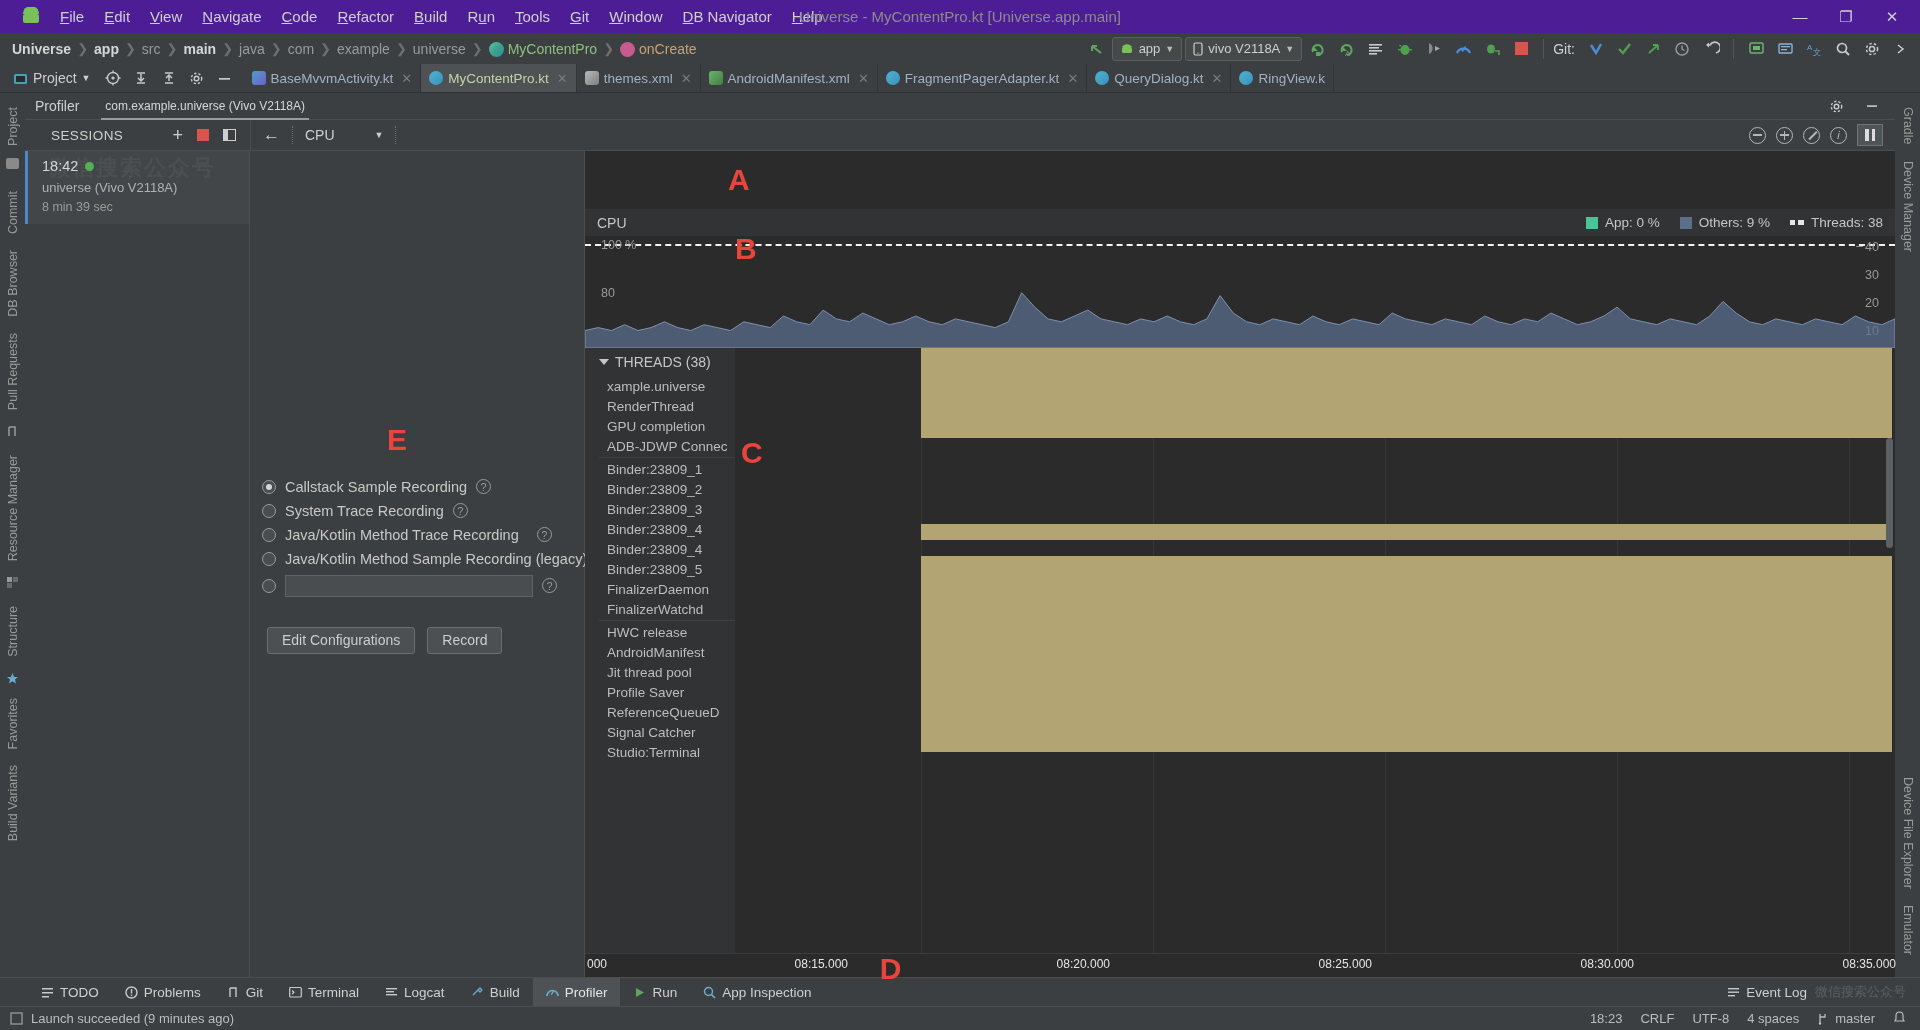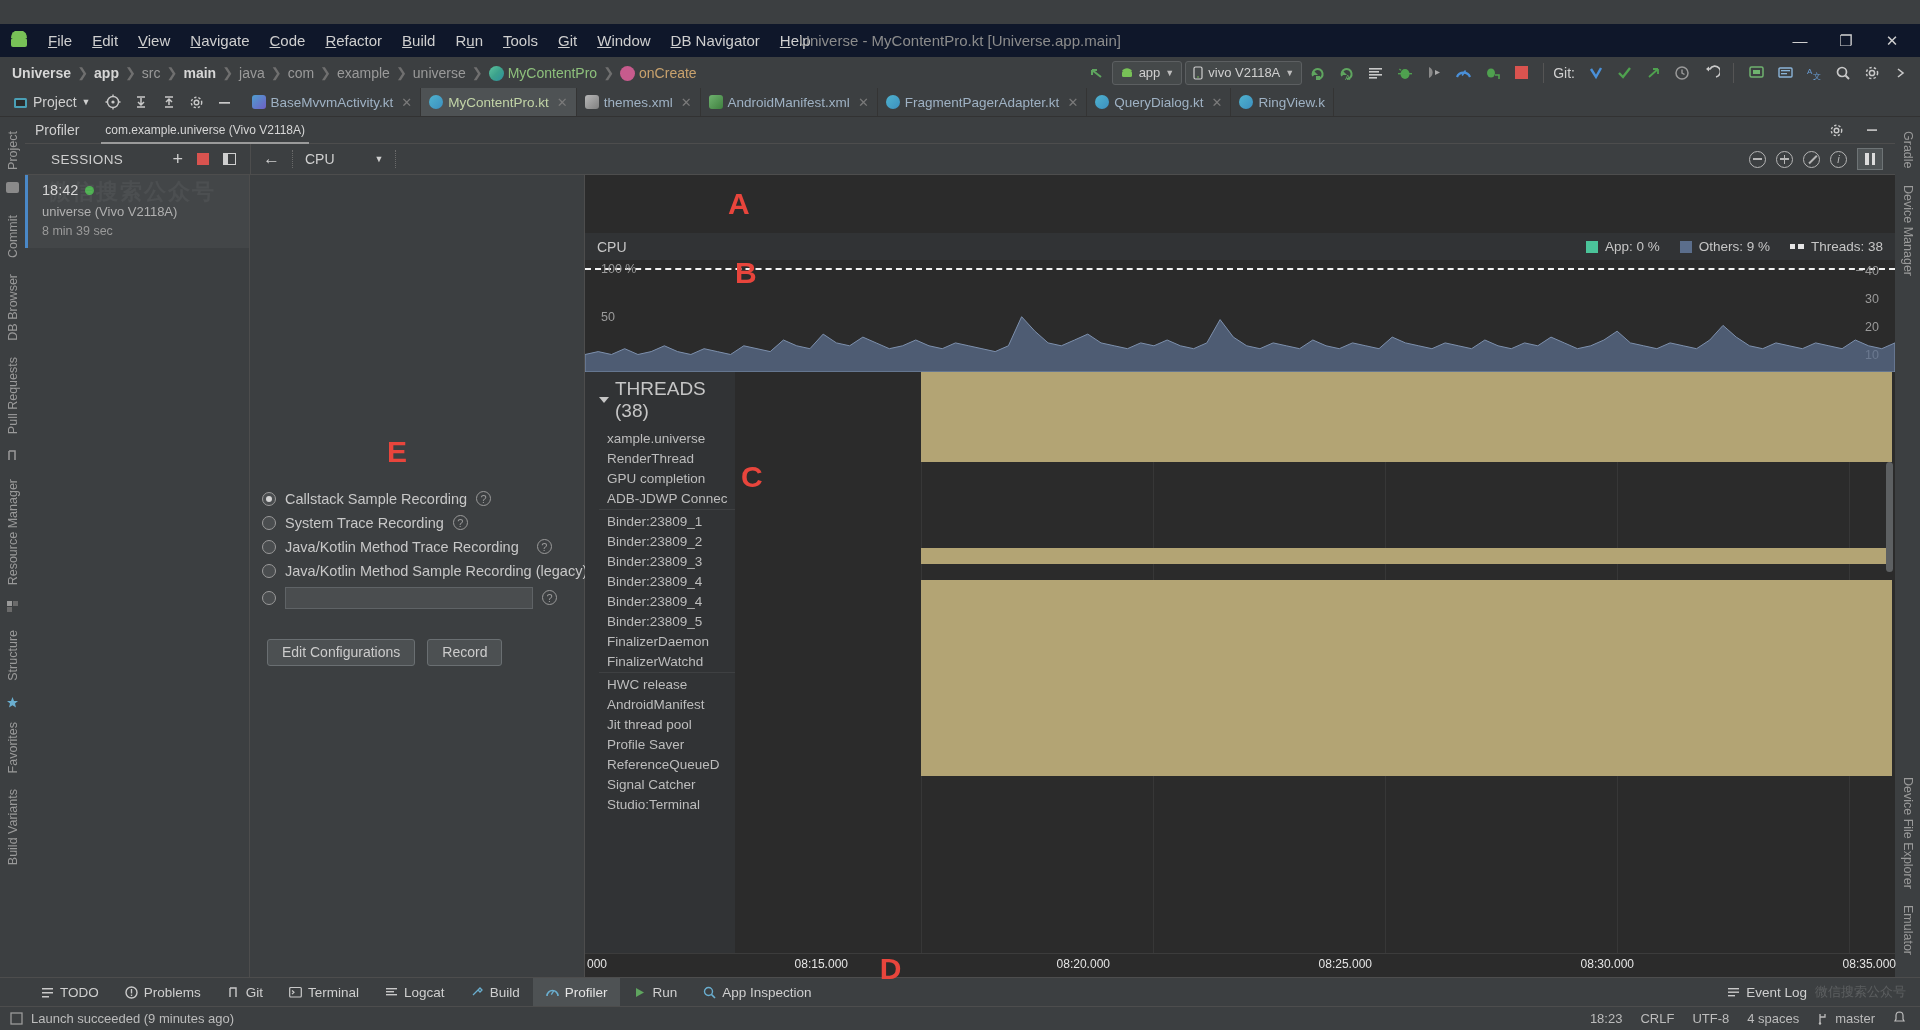--- a/index.html
+++ b/index.html
@@ -7,21 +7,21 @@
   body {
     background:#3c3f41;
     font-family:"Liberation Sans", sans-serif;
     font-size:15px;
     color:#bbbbbb;
     -webkit-font-smoothing:antialiased;
   }
   .app { width:1920px; height:1030px; display:flex; flex-direction:column; position:relative; }
 
   
-  .menubar { height:33px; background:#0f172a; display:flex; align-items:center; padding-left:8px; flex:0 0 33px; position:relative;margin-top:24px; }
+  .menubar { height:33px; background:#4c1d95; display:flex; align-items:center; padding-left:20px; flex:0 0 33px; position:relative; }
   .droid { width:22px; height:20px; position:relative; margin-right:8px; }
   .droid svg { display:block; }
   .menubar .mi { padding:3px 10px; font-size:15px; color:#cfcfcf; white-space:nowrap; }
   .menubar .mi u { text-decoration:underline; }
   .win-title { position:absolute; left:50%; transform:translateX(-50%); color:#8c8c8c; font-size:15px; white-space:nowrap; }
   .wbtns { position:absolute; right:6px; top:0; height:33px; display:flex; align-items:center; gap:2px; }
   .wbtn { width:44px; height:30px; display:flex; align-items:center; justify-content:center; color:#cfcfcf; font-size:15px; }
 
   
   .navbar { height:31px; background:#3c3f41; display:flex; align-items:center; padding-left:8px; flex:0 0 31px; position:relative; }
@@ -121,21 +121,21 @@
   .sw { width:12px; height:12px; display:block; }
   .dashsw { width:14px; height:5px; background:linear-gradient(to right,#e5e5e5 0 5px,transparent 5px 8px,#e5e5e5 8px 14px); }
 
   .cpuchart { height:112px; flex:0 0 112px; position:relative; background:#2b2b2b; overflow:hidden; }
   .cpuchart svg { position:absolute; inset:0; width:100%; height:100%; }
   .axl { position:absolute; font-size:12.5px; color:#9a9a9a; }
   .dashline { position:absolute; left:0; right:0; border-top:2px dashed #f2f2f2; }
 
   .threadsplit { flex:1 1 auto; display:flex; min-height:0; position:relative; }
   .threadlist { width:150px; flex:0 0 150px; background:#313335; overflow:hidden; position:relative; }
-  .th-head { display:flex; align-items:center; gap:6px; padding:6px 0 6px 14px; font-size:19px; color:#c6c6c6; }
+  .th-head { display:flex; align-items:center; gap:6px; padding:6px 0 6px 14px; font-size:14px; color:#c6c6c6; }
   .tri { width:0; height:0; border-left:5px solid transparent; border-right:5px solid transparent; border-top:6px solid #c6c6c6; }
   .th-item { font-size:13.5px; color:#bdbdbd; padding:2.5px 0 2.5px 22px; white-space:nowrap; overflow:hidden; }
   .th-sep { border-top:1px solid #3e4042; margin:1px 0 1px 14px; }
   .tracks { flex:1 1 auto; position:relative; background:#2b2b2b; overflow:hidden; }
   .track { position:absolute; background:#b3a474; }
   .vgrid { position:absolute; top:0; bottom:0; width:1px; background:rgba(255,255,255,.06); }
   .scrollv { position:absolute; right:2px; width:7px; background:#5d6062; border-radius:4px; }
 
   .timeaxis { height:24px; flex:0 0 24px; background:#2b2b2b; position:relative; border-top:1px solid #3c3c3c; }
   .tick { position:absolute; top:3px; font-size:12px; color:#e5e5e5; white-space:nowrap; }
@@ -594,21 +594,21 @@
               <span class="li">
                   <span class="dashsw"></span>
                   <span>Threads: 38</span>
                 </span>
             </div>
           </div>
 
           <div class="cpuchart">
             <div class="dashline" style="top:8px;"></div>
             <div class="axl" style="left:16px;top:2px;">100 %</div>
-            <div class="axl" style="left:16px;top:50px;">50</div>
+            <div class="axl" style="left:16px;top:50px;">80</div>
             <div class="axl" style="right:16px;top:4px;">40</div>
             <div class="axl" style="right:16px;top:32px;">30</div>
             <div class="axl" style="right:16px;top:60px;">20</div>
             <div class="axl" style="right:16px;top:88px;">10</div>
             <svg viewBox="0 0 1000 112" preserveAspectRatio="none">
               <path id="cpu-others-path" fill="#5b6e8c" fill-opacity="0.75" stroke="#7d90ad" stroke-width="1" vector-effect="non-scaling-stroke" d="M0,112 L0.0,94.5 L10.1,91.6 L20.2,94.5 L30.3,88.7 L40.4,94.5 L50.5,91.6 L60.6,85.8 L70.7,91.6 L80.8,94.5 L90.9,88.7 L101.0,91.6 L111.1,94.5 L121.2,85.8 L131.3,88.7 L141.4,91.6 L151.5,80.0 L161.6,85.8 L171.7,88.7 L181.8,74.1 L191.9,82.9 L202.0,85.8 L212.1,77.1 L222.2,82.9 L232.3,88.7 L242.4,85.8 L252.5,80.0 L262.6,85.8 L272.7,88.7 L282.8,82.9 L292.9,85.8 L303.0,88.7 L313.1,91.6 L323.2,85.8 L333.3,56.7 L343.4,71.2 L353.5,82.9 L363.6,85.8 L373.7,80.0 L383.8,74.1 L393.9,82.9 L404.0,85.8 L414.1,88.7 L424.2,82.9 L434.3,85.8 L444.4,80.0 L454.5,85.8 L464.6,88.7 L474.7,82.9 L484.8,59.6 L494.9,77.1 L505.1,85.8 L515.2,88.7 L525.3,82.9 L535.4,85.8 L545.5,88.7 L555.6,80.0 L565.7,85.8 L575.8,88.7 L585.9,82.9 L596.0,85.8 L606.1,88.7 L616.2,77.1 L626.3,82.9 L636.4,85.8 L646.5,88.7 L656.6,82.9 L666.7,85.8 L676.8,88.7 L686.9,80.0 L697.0,85.8 L707.1,88.7 L717.2,82.9 L727.3,85.8 L737.4,77.1 L747.5,82.9 L757.6,88.7 L767.7,85.8 L777.8,80.0 L787.9,71.2 L798.0,82.9 L808.1,85.8 L818.2,88.7 L828.3,82.9 L838.4,85.8 L848.5,88.7 L858.6,80.0 L868.7,65.4 L878.8,77.1 L888.9,85.8 L899.0,88.7 L909.1,82.9 L919.2,85.8 L929.3,88.7 L939.4,82.9 L949.5,85.8 L959.6,88.7 L969.7,80.0 L979.8,85.8 L989.9,88.7 L1000.0,82.9 L1000,112 Z"></path>
             </svg>
             <div class="marker" style="left:150px;top:-4px;">B</div>
             <div class="axl" style="right:32px;top:3px;">–</div>
           </div>

